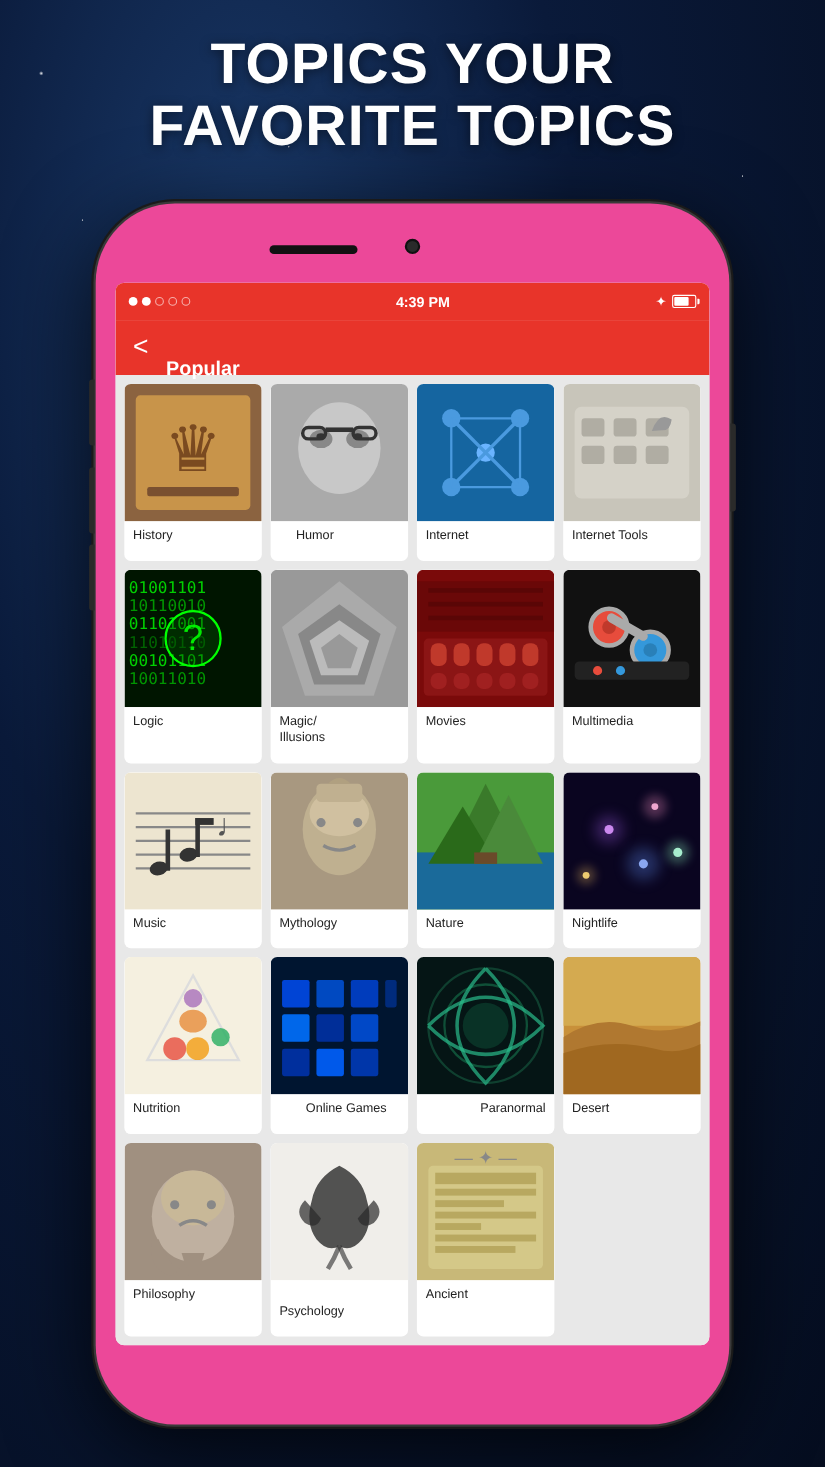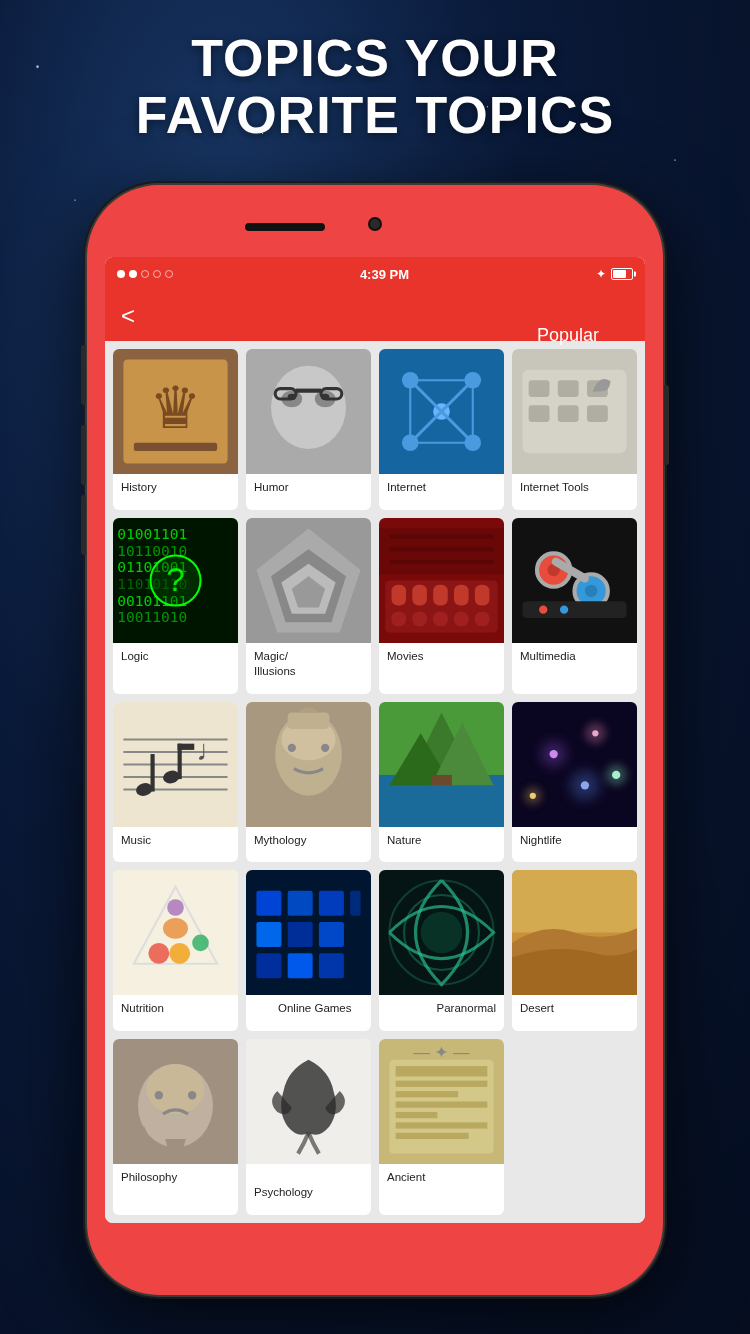--- a/index.html
+++ b/index.html
@@ -57,21 +57,21 @@
     }
 
     
     .phone-shell {
       position: absolute;
       top: 185px;
       left: 50%;
       transform: translateX(-50%);
       width: 576px;
       height: 1110px;
-      background: #ef4444;
+      background: #ec4899;
       border-radius: 72px;
       z-index: 3;
       box-shadow:
         0 0 0 2px #3a3a3a,
         0 0 0 4px #1a1a1a,
         0 20px 80px rgba(0,0,0,0.8);
     }
 
     
     .phone-shell::before {
@@ -201,24 +201,24 @@
     }
     .nav-back {
       color: white;
       font-size: 24px;
       font-weight: 300;
       cursor: pointer;
       width: 30px;
     }
     .nav-title {
       flex: 1;
-      text-align: right;
+      text-align: left;
       color: white;
       font-size: 18px;
-      font-weight: 400;
+      font-weight: 700;
       margin-top: 38px;
     }
     .nav-spacer { width: 30px; }
 
     
     .topics-grid {
       overflow-y: auto;
       height: calc(100% - 84px);
       background: #e8e8e8;
       padding: 8px;
@@ -321,21 +321,21 @@
                 <ellipse cx="22" cy="24" rx="5" ry="4" fill="#888"></ellipse>
                 <ellipse cx="38" cy="24" rx="5" ry="4" fill="#888"></ellipse>
                 <ellipse cx="22" cy="23" rx="2" ry="1.5" fill="#333"></ellipse>
                 <ellipse cx="38" cy="23" rx="2" ry="1.5" fill="#333"></ellipse>
                 <rect x="14" y="19" width="10" height="5" rx="2.5" fill="none" stroke="#333" stroke-width="1.5"></rect>
                 <rect x="36" y="19" width="10" height="5" rx="2.5" fill="none" stroke="#333" stroke-width="1.5"></rect>
                 <rect x="24" y="19" width="12" height="2" fill="#333"></rect>
               </svg>
             </div>
           </div>
-          <div class="topic-label" style="white-space: pre-line;">Humor</div>
+          <div class="topic-label" style="white-space: pre-line; margin-left: 15px;">Humor</div>
         </div>
         <div class="topic-card">
           <div class="img-placeholder">
             <div class="img-inner">
               <svg viewBox="0 0 60 60" width="100%" height="100%">
                 <rect width="60" height="60" fill="#1565a0"></rect>
                 <circle cx="15" cy="15" r="4" fill="#4a9adf"></circle>
                 <circle cx="45" cy="15" r="4" fill="#4a9adf"></circle>
                 <circle cx="30" cy="30" r="4" fill="#6ab4ff"></circle>
                 <circle cx="15" cy="45" r="4" fill="#4a9adf"></circle>

